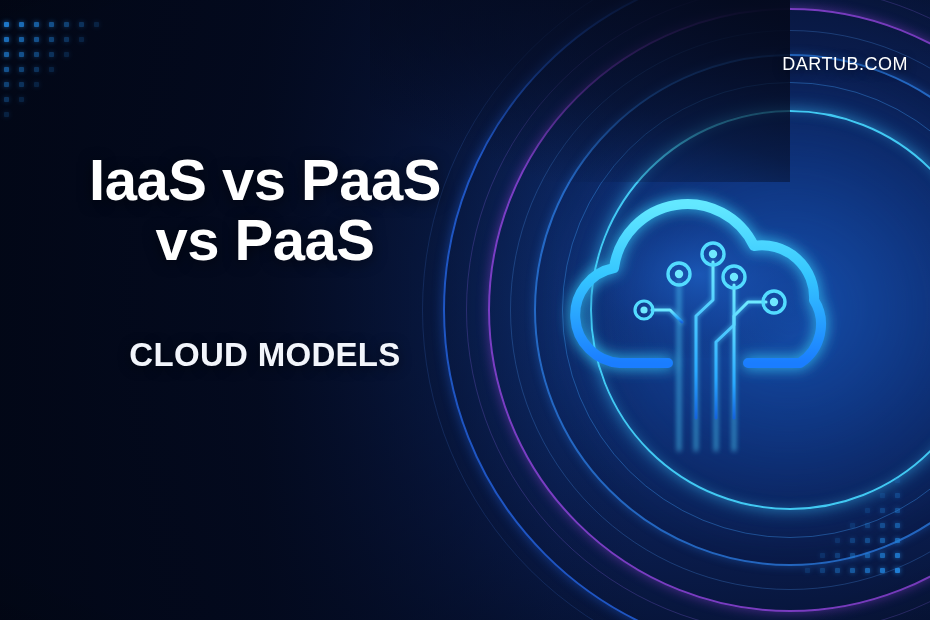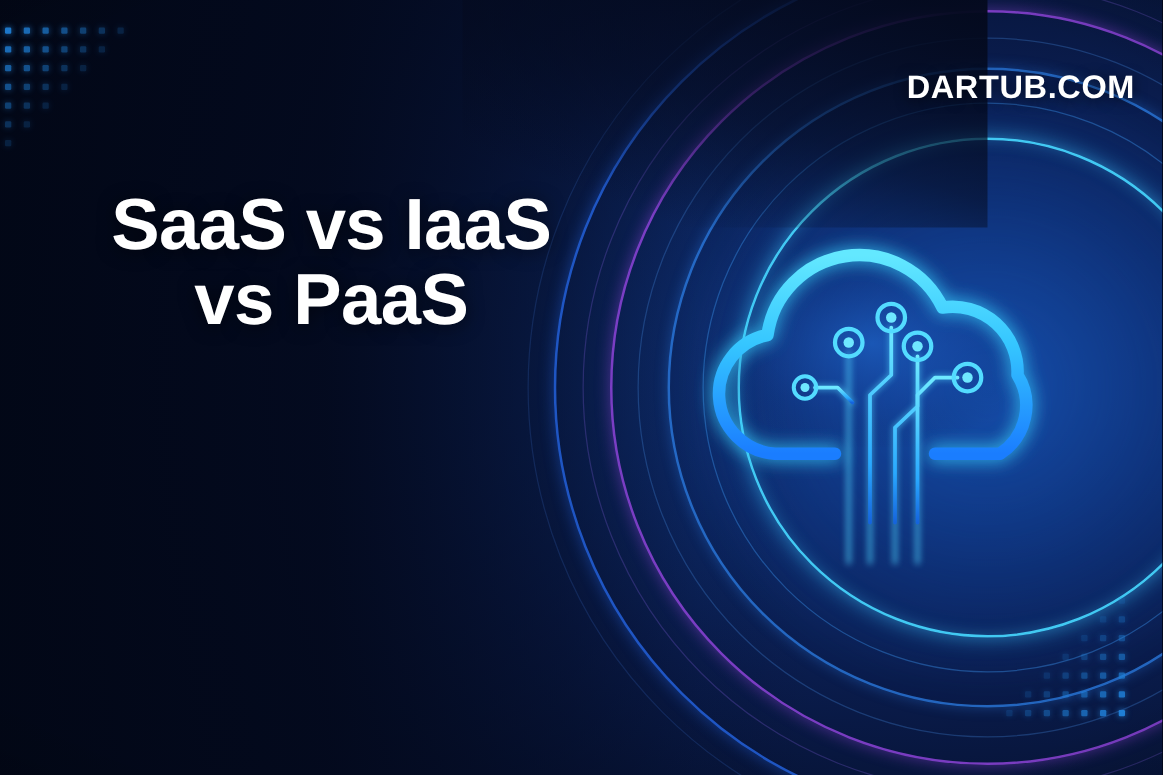--- a/index.html
+++ b/index.html
@@ -116,22 +116,22 @@
     font-weight: bold;
     color: #f2f5fb;
     letter-spacing: 0.3px;
     text-shadow: 0 2px 12px rgba(0,0,0,0.5);
   }
 
   
   .watermark {
     position: absolute;
     right: 22px; top: 54px;
-    font-size: 26px;
-    font-weight: bold;
+    font-size: 18px;
+    font-weight: normal;
     letter-spacing: 0.5px;
     color: #ffffff;
     z-index: 8;
     text-shadow: 0 2px 10px rgba(0,0,0,0.6);
   }
 
   
   .cloud-wrap {
     position: absolute;
     left: 548px; top: 150px;
@@ -307,21 +307,22 @@
       </g>
     </svg>
   </div>
 
   <div class="bg-vignette"></div>
 
   <div class="watermark">DARTUB.COM</div>
 
   <div class="text-col">
     <h1 class="headline">
-      <span>SaaS vs IaaS</span><br>
+      <span>IaaS vs PaaS</span><br>
       <span>vs PaaS</span>
     </h1>
     <p class="subhead">
       <br>
+      <span>CLOUD MODELS</span>
     </p>
   </div>
 
 </div>
 
 </body></html>

